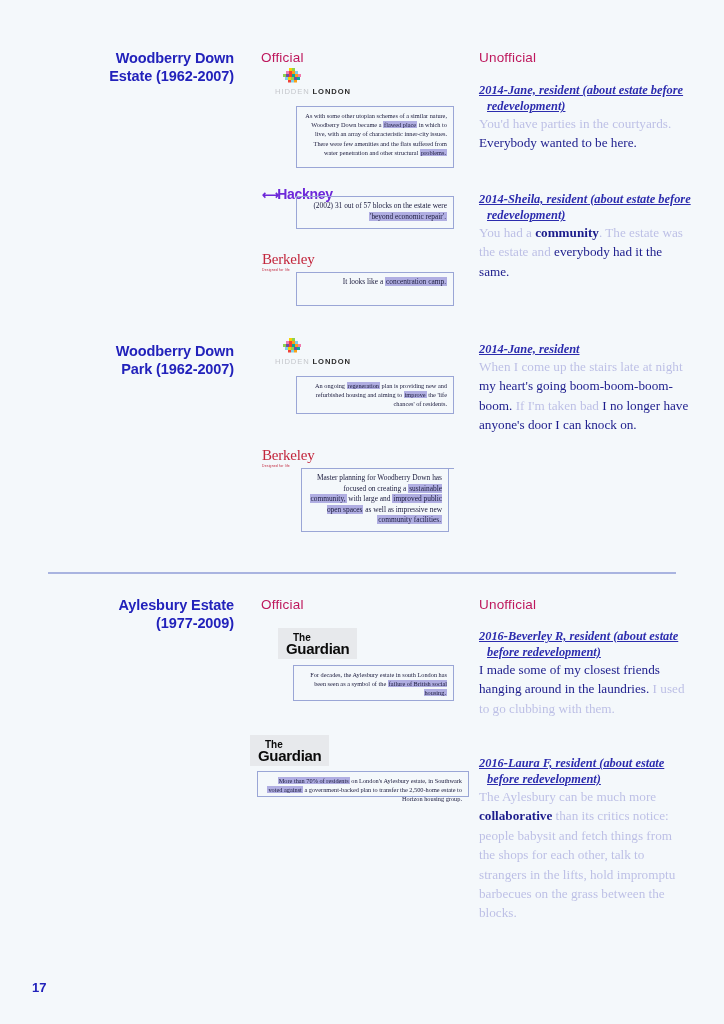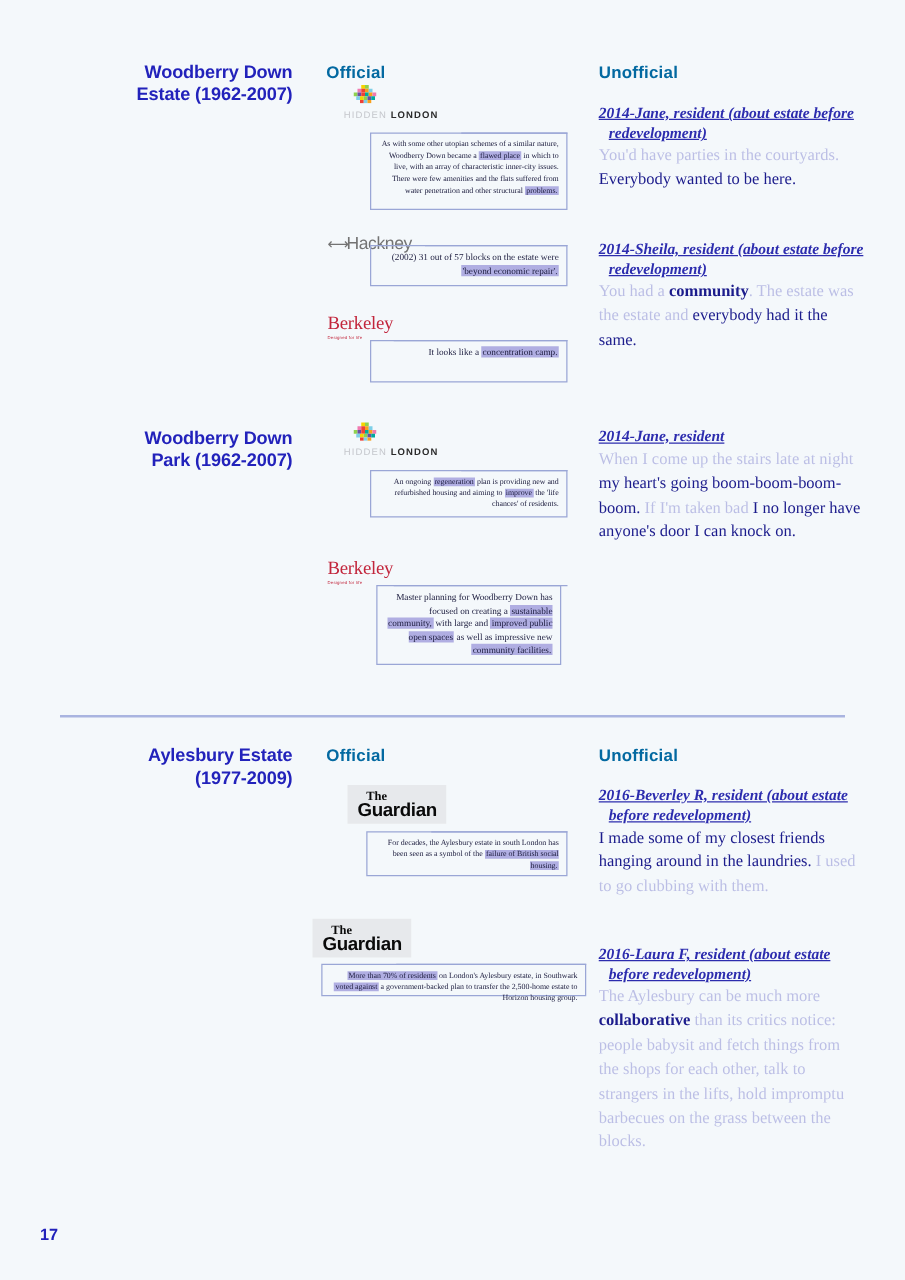--- a/index.html
+++ b/index.html
@@ -13,24 +13,24 @@
     position: relative;
     width: 724px;
     height: 1024px;
     background: #f4f8fb;
     overflow: hidden;
   }
 
   
   .col-head {
     font-family: "Liberation Sans", sans-serif;
-    font-weight: bold;
+    font-weight: normal;
     font-size: 13.5px;
     letter-spacing: 0.2px;
-    color: #0369a1;
+    color: #be185d;
   }
   .estate-title {
     font-family: "Liberation Sans", sans-serif;
     font-weight: bold;
     font-size: 14.5px;
     line-height: 18px;
     letter-spacing: -0.1px;
     color: #2222bb;
     text-align: right;
   }
@@ -86,23 +86,23 @@
     font-size: 7.6px;
     letter-spacing: 0.9px;
     white-space: nowrap;
   }
   .hl-word .thin { color: #c5c7cc; font-weight: normal; }
   .hl-word .bold { color: #2b2b2b; font-weight: bold; }
 
   .hackney {
     position: absolute;
     font-family: "Liberation Sans", sans-serif;
-    font-weight: normal;
+    font-weight: bold;
     font-size: 14px;
-    color: #737373;
+    color: #6d28d9;
     letter-spacing: -0.3px;
     white-space: nowrap;
   }
   .hackney .hk-ico { font-size: 12px; letter-spacing: -2px; }
 
   .berkeley { position: absolute; }
   .berkeley .bk-name {
     font-family: "Liberation Serif", serif;
     font-size: 15px;
     color: #c2263c;
@@ -118,21 +118,21 @@
     margin-top: 1px;
     white-space: nowrap;
   }
 
   .guardian {
     position: absolute;
     background: #e7e9ec;
     padding: 5px 8px 4px 8px;
   }
   .guardian .g-the {
-    font-family: Liberation Serif, serif;
+    font-family: Liberation Sans, sans-serif;
     font-weight: bold;
     font-size: 10px;
     line-height: 9px;
     color: #0a0a0a;
     margin-left: 7px;
   }
   .guardian .g-name {
     font-family: Liberation Sans, sans-serif;
     font-weight: bold;
     font-size: 15px;

